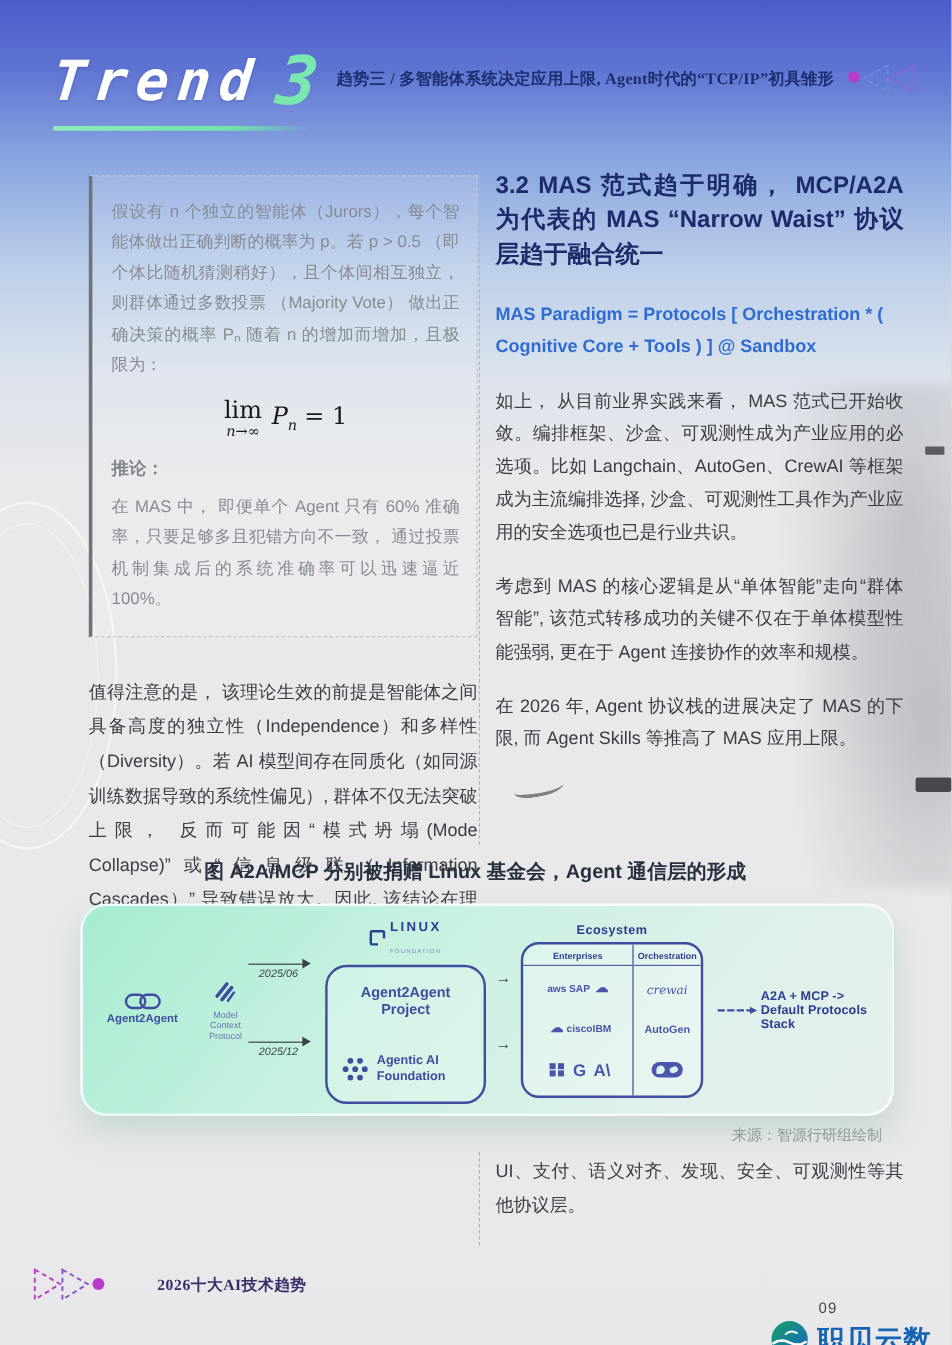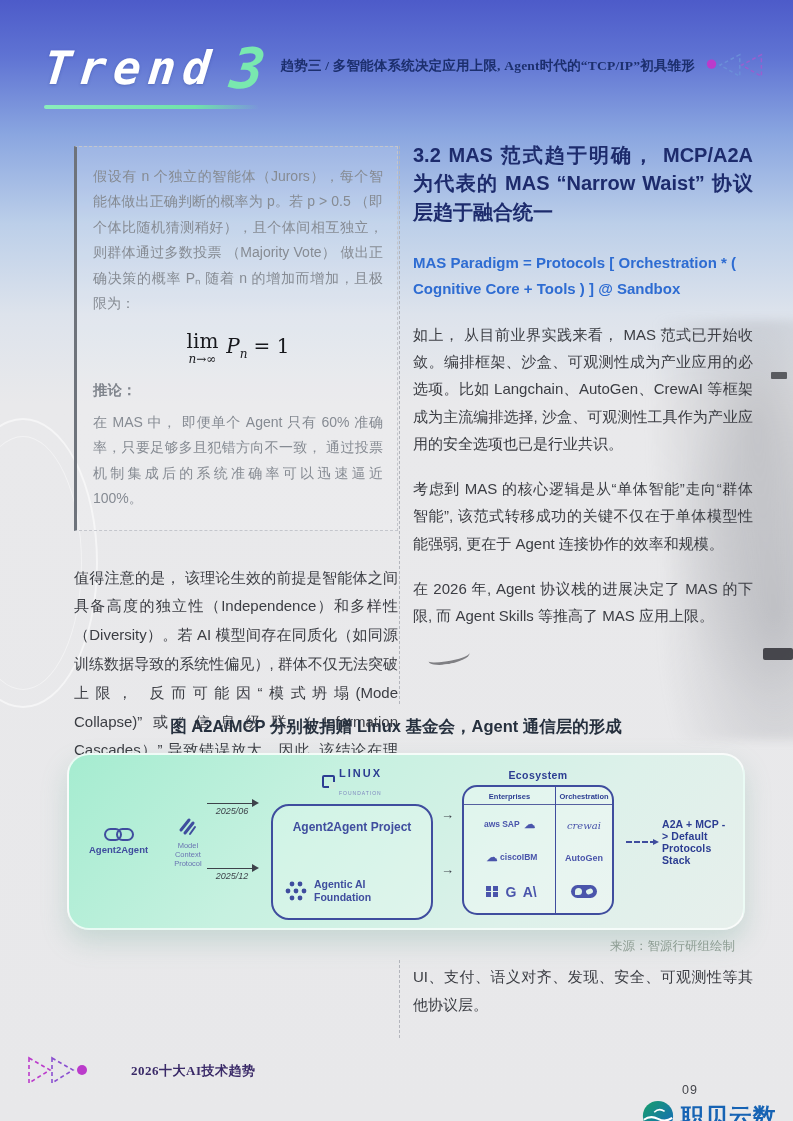--- a/index.html
+++ b/index.html
@@ -65,21 +65,21 @@
   .arrow-item { display:flex; flex-direction:column; align-items:center; }
   .arrow-line { position:relative; width:50px; height:0; border-top:1.6px solid #3d424a; }
   .arrow-line::after { content:""; position:absolute; right:-2px; top:-4.5px; border-left:7px solid #3d424a; border-top:4px solid transparent; border-bottom:4px solid transparent; }
   .arrow-date { font-size:9px; font-style:italic; color:#3d424a; margin-top:2px; }
   .center-col { display:flex; flex-direction:column; align-items:center; flex:0 0 auto; }
   .linux-row { display:flex; align-items:center; gap:4px; margin-bottom:5px; }
   .linux-sq { width:13px; height:13px; border:2.5px solid #2c3d92; border-radius:2px; position:relative; }
   .linux-sq::after { content:""; position:absolute; right:-3px; bottom:-3px; width:7px; height:7px; background:inherit; background:#cdeede; }
   .linux-word { font-size:11px; font-weight:700; color:#2c3d92; letter-spacing:2px; line-height:1; }
   .linux-sub { font-size:5px; color:#7d86be; letter-spacing:1px; }
-  .center-box { width:162px; height:116px; border:2px solid #3f4d9e; border-radius:18px; background:rgba(255,255,255,0.22);
+  .center-box { width:134px; height:116px; border:2px solid #3f4d9e; border-radius:18px; background:rgba(255,255,255,0.22);
     display:flex; flex-direction:column; justify-content:space-between; padding:14px 12px; }
   .center-top { font-size:12px; font-weight:700; color:#3f4d9e; text-align:center; }
   .center-bottom { display:flex; align-items:center; gap:7px; justify-content:center; }
   .dots-icon { flex:0 0 auto; display:block; }
   .center-bottom-label { font-size:10.5px; font-weight:700; color:#3f4d9e; line-height:1.25; }
   .mid-arrows { display:flex; flex-direction:column; gap:40px; color:#3d424a; font-size:13px; flex:0 0 auto; padding:0 2px; }
   .eco-col { display:flex; flex-direction:column; align-items:center; flex:0 0 auto; }
   .eco-label { font-size:10.5px; font-weight:700; color:#2c3d92; margin-bottom:4px; letter-spacing:0.4px; }
   .eco-box { width:152px; height:130px; border:2px solid #3f4d9e; border-radius:15px; background:rgba(255,255,255,0.30); display:flex; overflow:hidden; }
   .eco-left { width:92px; border-right:1.5px solid #3f4d9e; display:flex; flex-direction:column; }

